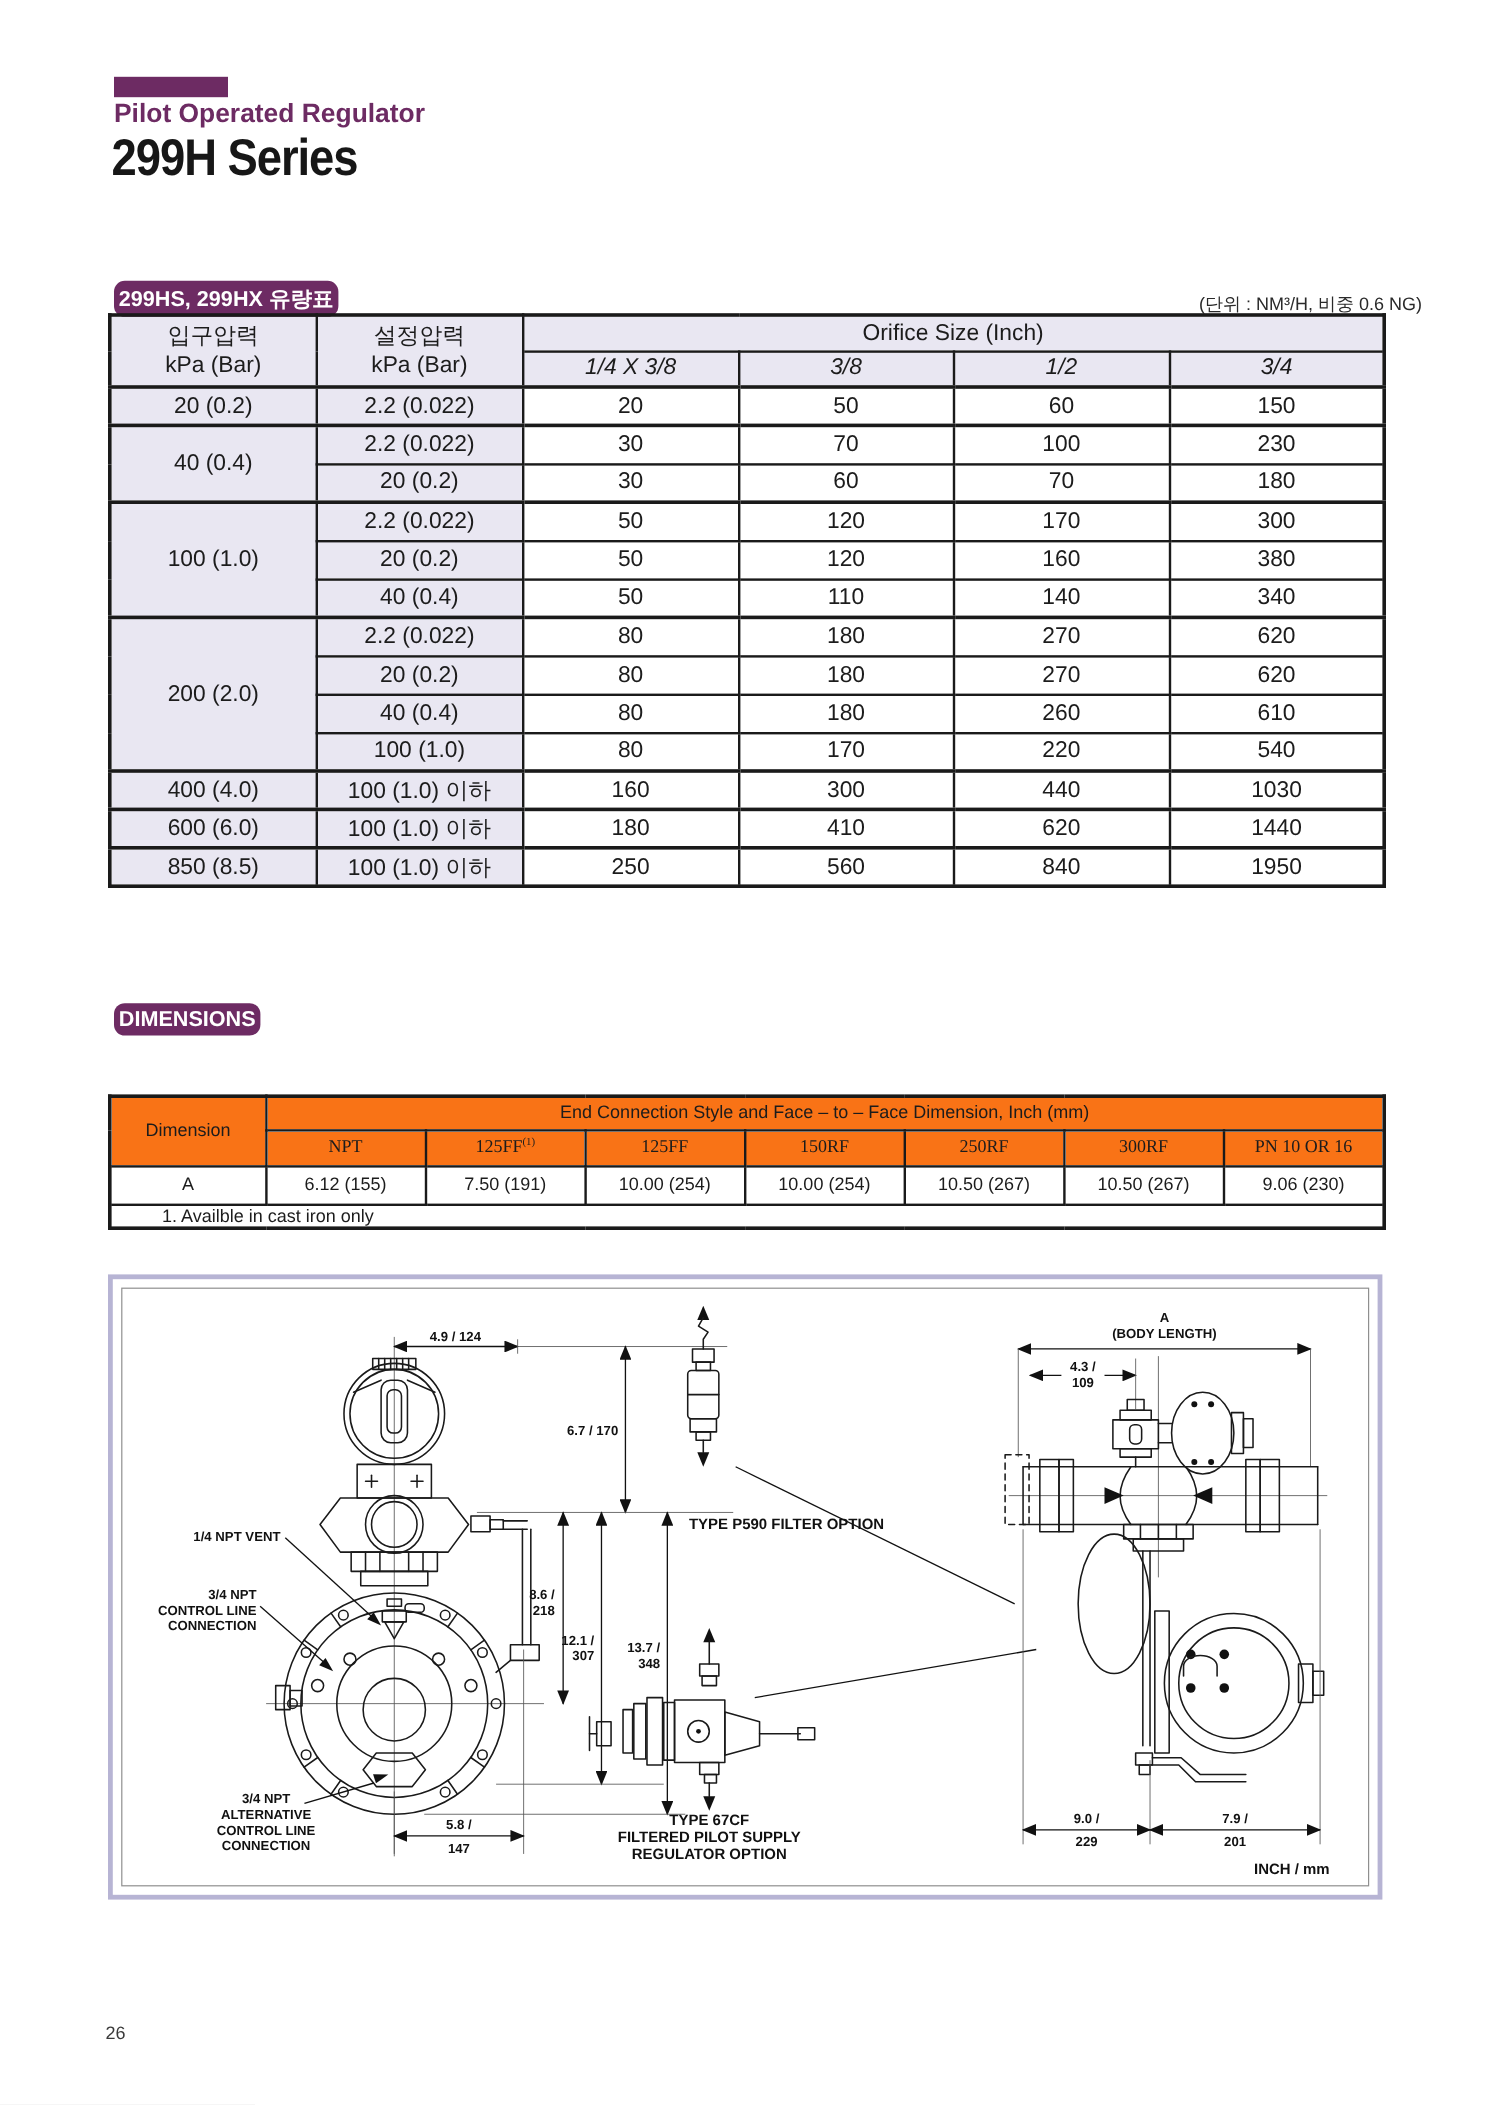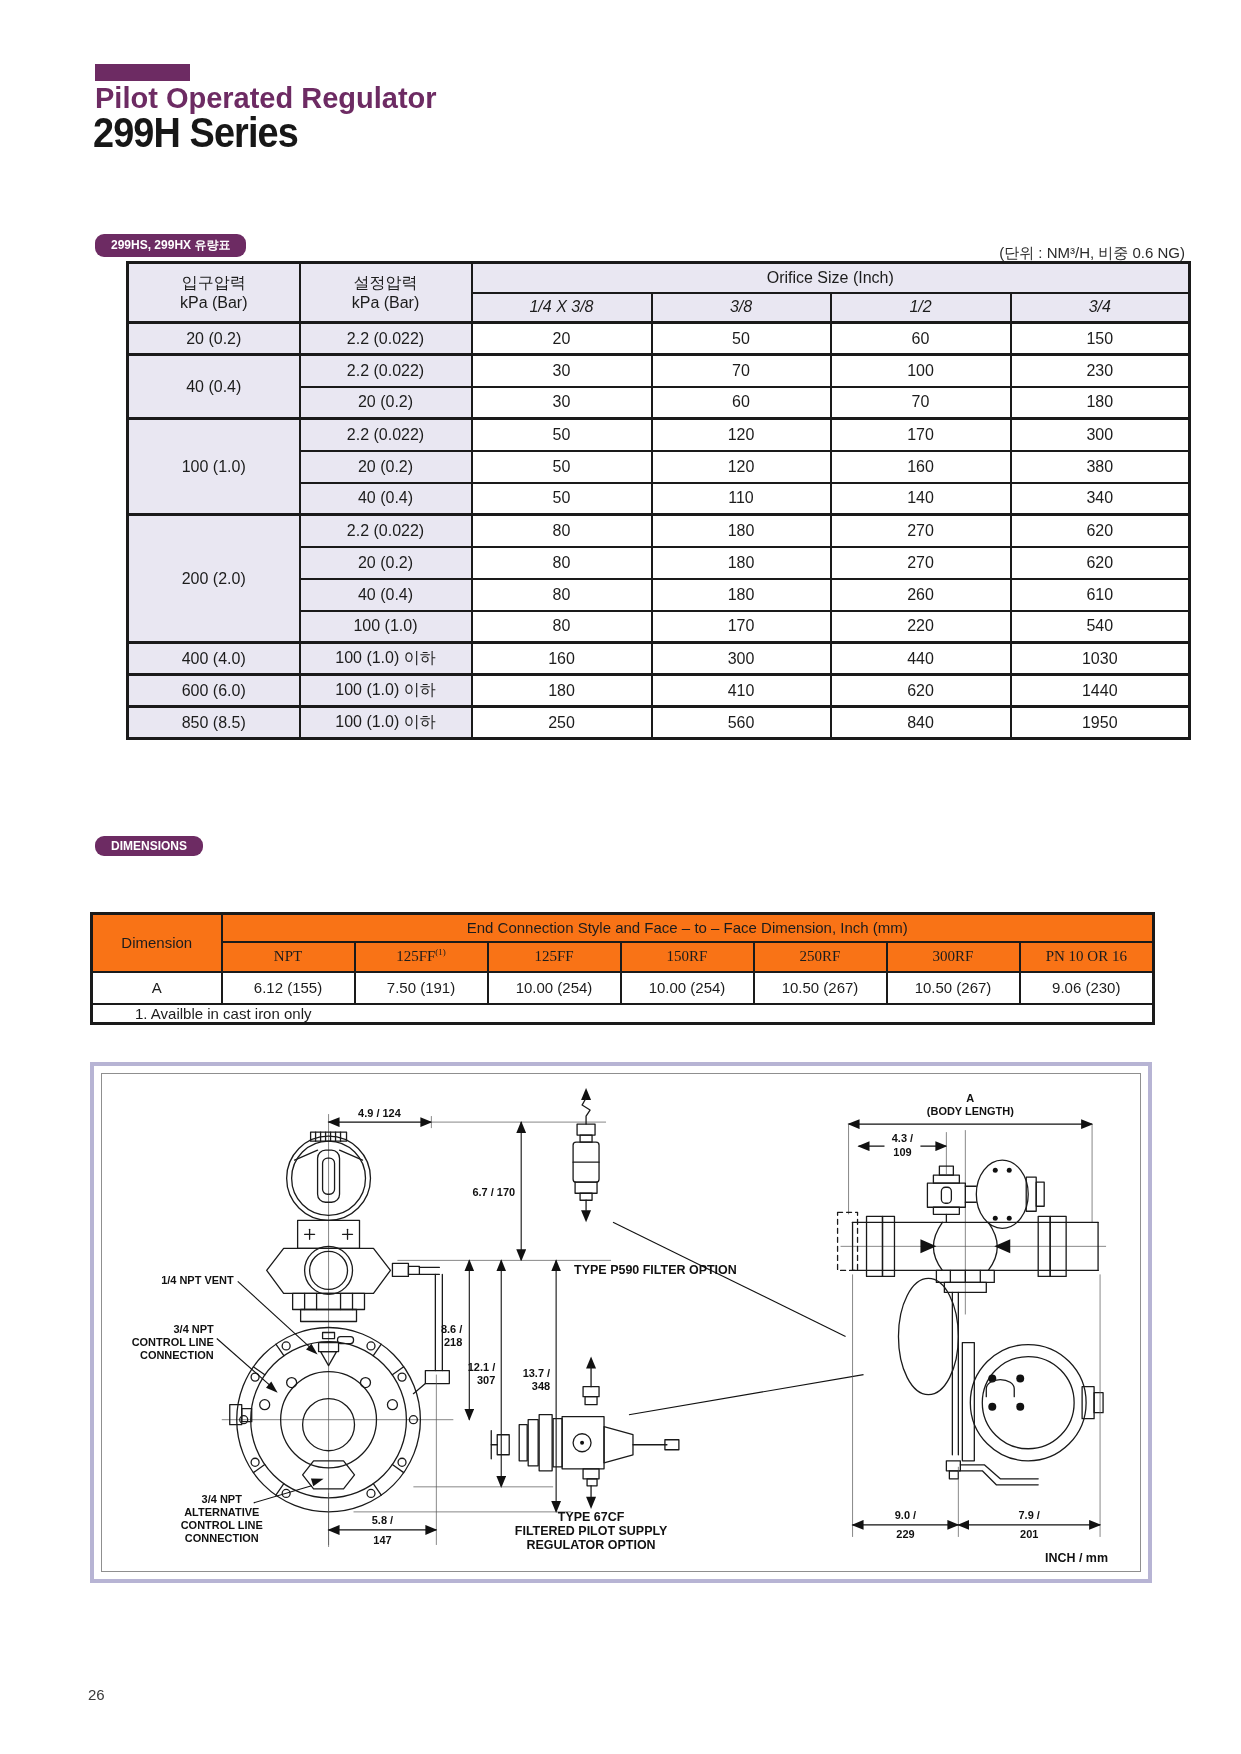--- a/index.html
+++ b/index.html
@@ -1,31 +1,31 @@
 <!DOCTYPE html>
 <html><head>
 <meta charset="utf-8">
 <style>
   html,body{margin:0;padding:0;background:#e8e8e8;}
   .page{position:relative;width:1241px;height:1754px;background:#ffffff;margin:0 auto;
         font-family:"Liberation Sans","DejaVu Sans",sans-serif;color:#1c1c1c;overflow:hidden;}
   .abs{position:absolute;}
   
   .topbar{left:95px;top:64px;width:95px;height:17px;background:#6d2b63;}
-  .eyebrow{left:95px;top:82px;font-size:29px;font-weight:700;color:#6d2b63;letter-spacing:0px;}
+  .eyebrow{left:95px;top:82px;font-size:22px;font-weight:700;color:#6d2b63;letter-spacing:0px;}
   .title{left:93px;top:108px;font-size:43px;font-weight:800;color:#171717;
          transform:scaleX(.88);transform-origin:left center;letter-spacing:-1px;white-space:nowrap;}
   .badge{background:#6d2b63;color:#ffffff;font-weight:700;border-radius:9px;
-         display:inline-block;padding:3px 16px;font-size:12px;white-space:nowrap;}
+         display:inline-block;padding:3px 4px;font-size:18px;white-space:nowrap;}
   .badge1{left:95px;top:234px;}
   .badge2{left:95px;top:836px;text-decoration:underline;}
   .unitnote{left:95px;top:244px;width:1090px;text-align:right;font-size:15px;color:#2a2a2a;}
   
   table{border-collapse:collapse;table-layout:fixed;}
-  .t1{left:90px;top:261px;width:1062px;border:3px solid #1a1a1a;font-size:16px;margin-left:36px;}
+  .t1{left:90px;top:261px;width:1062px;border:3px solid #1a1a1a;font-size:19px;}
   .t1 td,.t1 th{border:2px solid #1a1a1a;text-align:center;vertical-align:middle;
                 padding:0;font-weight:400;overflow:hidden;}
   .t1 thead tr{height:30px;}
   .t1 tbody tr{height:32px;}
   .t1 th{background:#e9e7f2;}
   .t1 td.p{background:#e9e7f2;}
   .t1 thead tr.h2 th{border-bottom:3px solid #1a1a1a;font-style:italic;}
   .t1 tr.gs td{border-top:3px solid #1a1a1a;}
   .hdr2l{line-height:1.25;}
   

